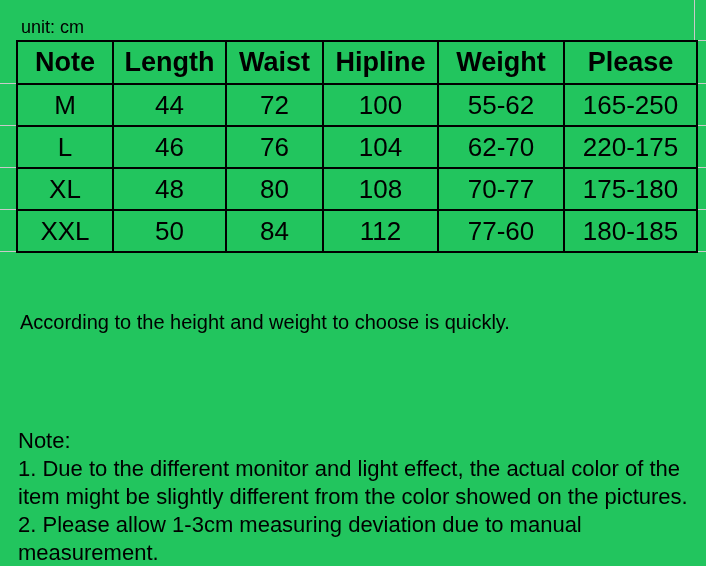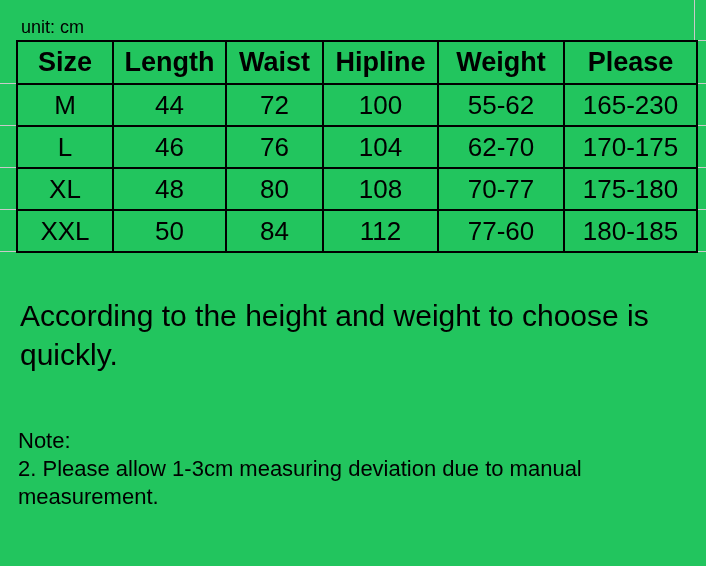--- a/index.html
+++ b/index.html
@@ -42,22 +42,22 @@
     font-weight: bold;
     height: 43px;
   }
   table.size-chart td {
     font-size: 26px;
     font-weight: normal;
     height: 42px;
   }
   .guidance {
     position: absolute;
-    left: 20px; top: 296px;
-    font-size: 30px;
+    left: 20px; top: 303px;
+    font-size: 20px;
     line-height: 39px;
     color: #000000;
   }
   .note {
     position: absolute;
     left: 18px; top: 427px;
     width: 672px;
     font-size: 22px;
     line-height: 28px;
     color: #000000;
@@ -93,44 +93,44 @@
     <colgroup>
       <col style="width:96px">
       <col style="width:113px">
       <col style="width:97px">
       <col style="width:115px">
       <col style="width:126px">
       <col style="width:133px">
     </colgroup>
     <thead>
       <tr>
-        <th>Size</th>
+        <th>Note</th>
         <th>Length</th>
         <th>Waist</th>
         <th>Hipline</th>
         <th>Weight</th>
         <th>Please</th>
       </tr>
     </thead>
     <tbody>
       <tr>
         <td>M</td>
         <td>44</td>
         <td>72</td>
         <td>100</td>
         <td>55-62</td>
-        <td>165-230</td>
+        <td>165-250</td>
       </tr>
       <tr>
         <td>L</td>
         <td>46</td>
         <td>76</td>
         <td>104</td>
         <td>62-70</td>
-        <td>170-175</td>
+        <td>220-175</td>
       </tr>
       <tr>
         <td>XL</td>
         <td>48</td>
         <td>80</td>
         <td>108</td>
         <td>70-77</td>
         <td>175-180</td>
       </tr>
       <tr>
@@ -143,16 +143,17 @@
       </tr>
     </tbody>
   </table>
 
   <div class="guidance">
     <div>According to the height and weight to choose is quickly.</div>
   </div>
 
   <div class="note">
     <div>Note:</div>
+    <div>1. Due to the different monitor and light effect, the actual color of the item might be slightly different from the color showed on the pictures.</div>
     <div>2. Please allow 1-3cm measuring deviation due to manual measurement.</div>
   </div>
 
 </div>
 
 </body></html>

